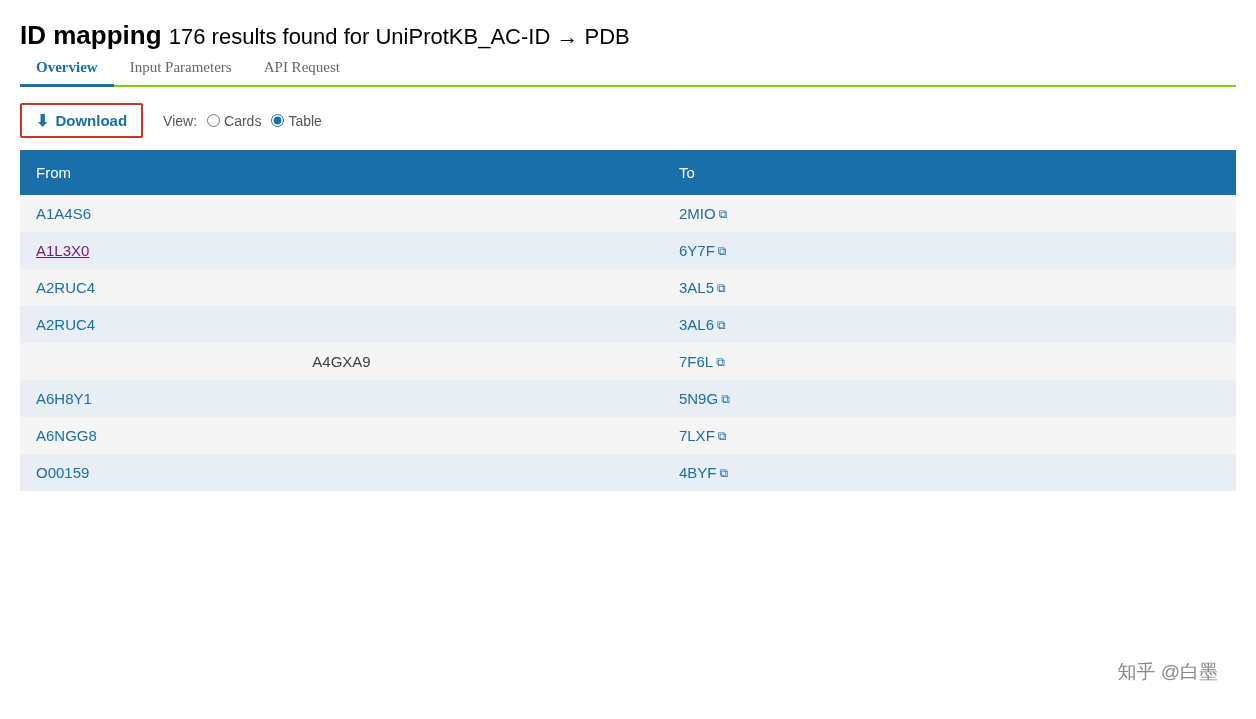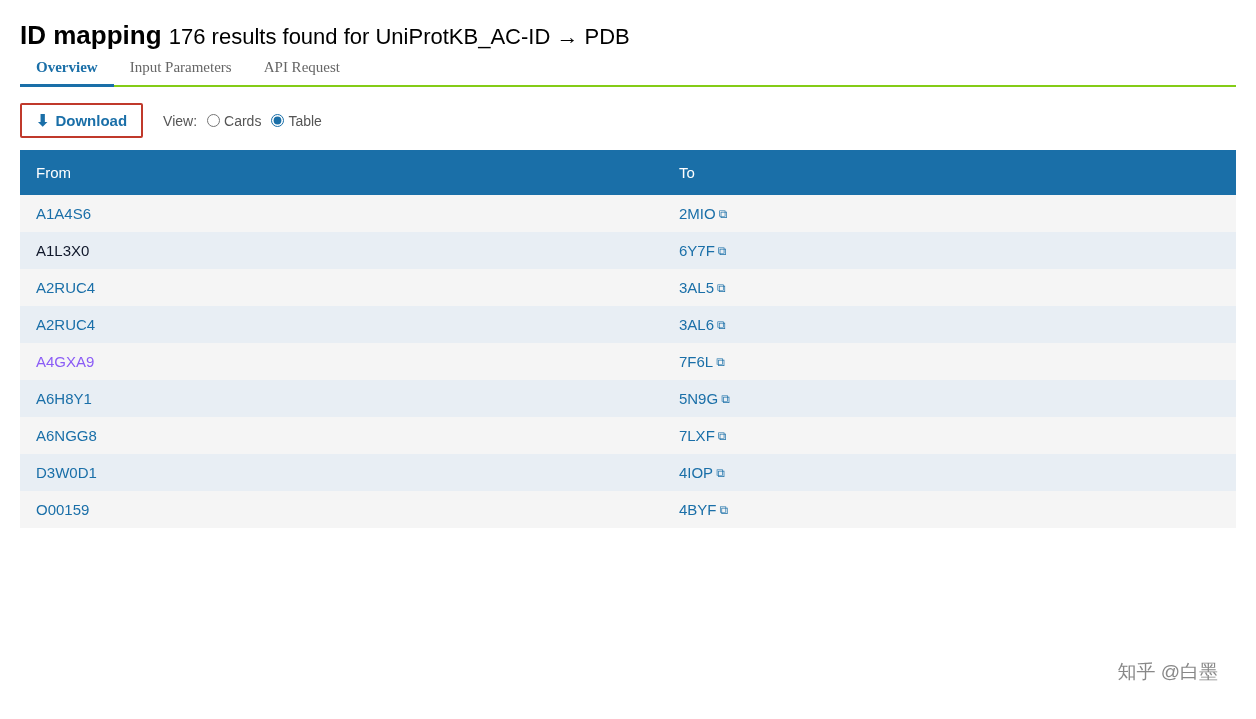--- a/index.html
+++ b/index.html
@@ -180,46 +180,42 @@
         <th>From</th>
         <th class="col-to">To</th>
       </tr>
     </thead>
     <tbody id="table-body">
     <tr>
           <td style="color: rgb(26, 111, 168);">A1A4S6</td>
           <td class="col-to"><a class="external-link" href="#">2MIO <span class="ext-icon">⧉</span></a></td>
         </tr>
         <tr>
-          <td style="color: #0f172a;">A1L3X0</td>
+          <td style="color: #701a75; text-decoration: underline;">A1L3X0</td>
           <td class="col-to"><a class="external-link" href="#">6Y7F <span class="ext-icon">⧉</span></a></td>
         </tr>
         <tr>
           <td style="color: rgb(26, 111, 168);">A2RUC4</td>
           <td class="col-to"><a class="external-link" href="#">3AL5 <span class="ext-icon">⧉</span></a></td>
         </tr>
         <tr>
           <td style="color: rgb(26, 111, 168);">A2RUC4</td>
           <td class="col-to"><a class="external-link" href="#">3AL6 <span class="ext-icon">⧉</span></a></td>
         </tr>
         <tr>
-          <td style="color: #8b5cf6;">A4GXA9</td>
+          <td style="color: #404040; text-align: center;">A4GXA9</td>
           <td class="col-to"><a class="external-link" href="#">7F6L <span class="ext-icon">⧉</span></a></td>
         </tr>
         <tr>
           <td style="color: rgb(26, 111, 168);">A6H8Y1</td>
           <td class="col-to"><a class="external-link" href="#">5N9G <span class="ext-icon">⧉</span></a></td>
         </tr>
         <tr>
           <td style="color: rgb(26, 111, 168);">A6NGG8</td>
           <td class="col-to"><a class="external-link" href="#">7LXF <span class="ext-icon">⧉</span></a></td>
-        </tr>
-        <tr>
-          <td style="color: rgb(26, 111, 168);">D3W0D1</td>
-          <td class="col-to"><a class="external-link" href="#">4IOP <span class="ext-icon">⧉</span></a></td>
         </tr>
         <tr>
           <td style="color: rgb(26, 111, 168);">O00159</td>
           <td class="col-to"><a class="external-link" href="#">4BYF <span class="ext-icon">⧉</span></a></td>
         </tr>
       </tbody>
   </table>
 </div>
 
 <div class="watermark">知乎 @白墨</div>

